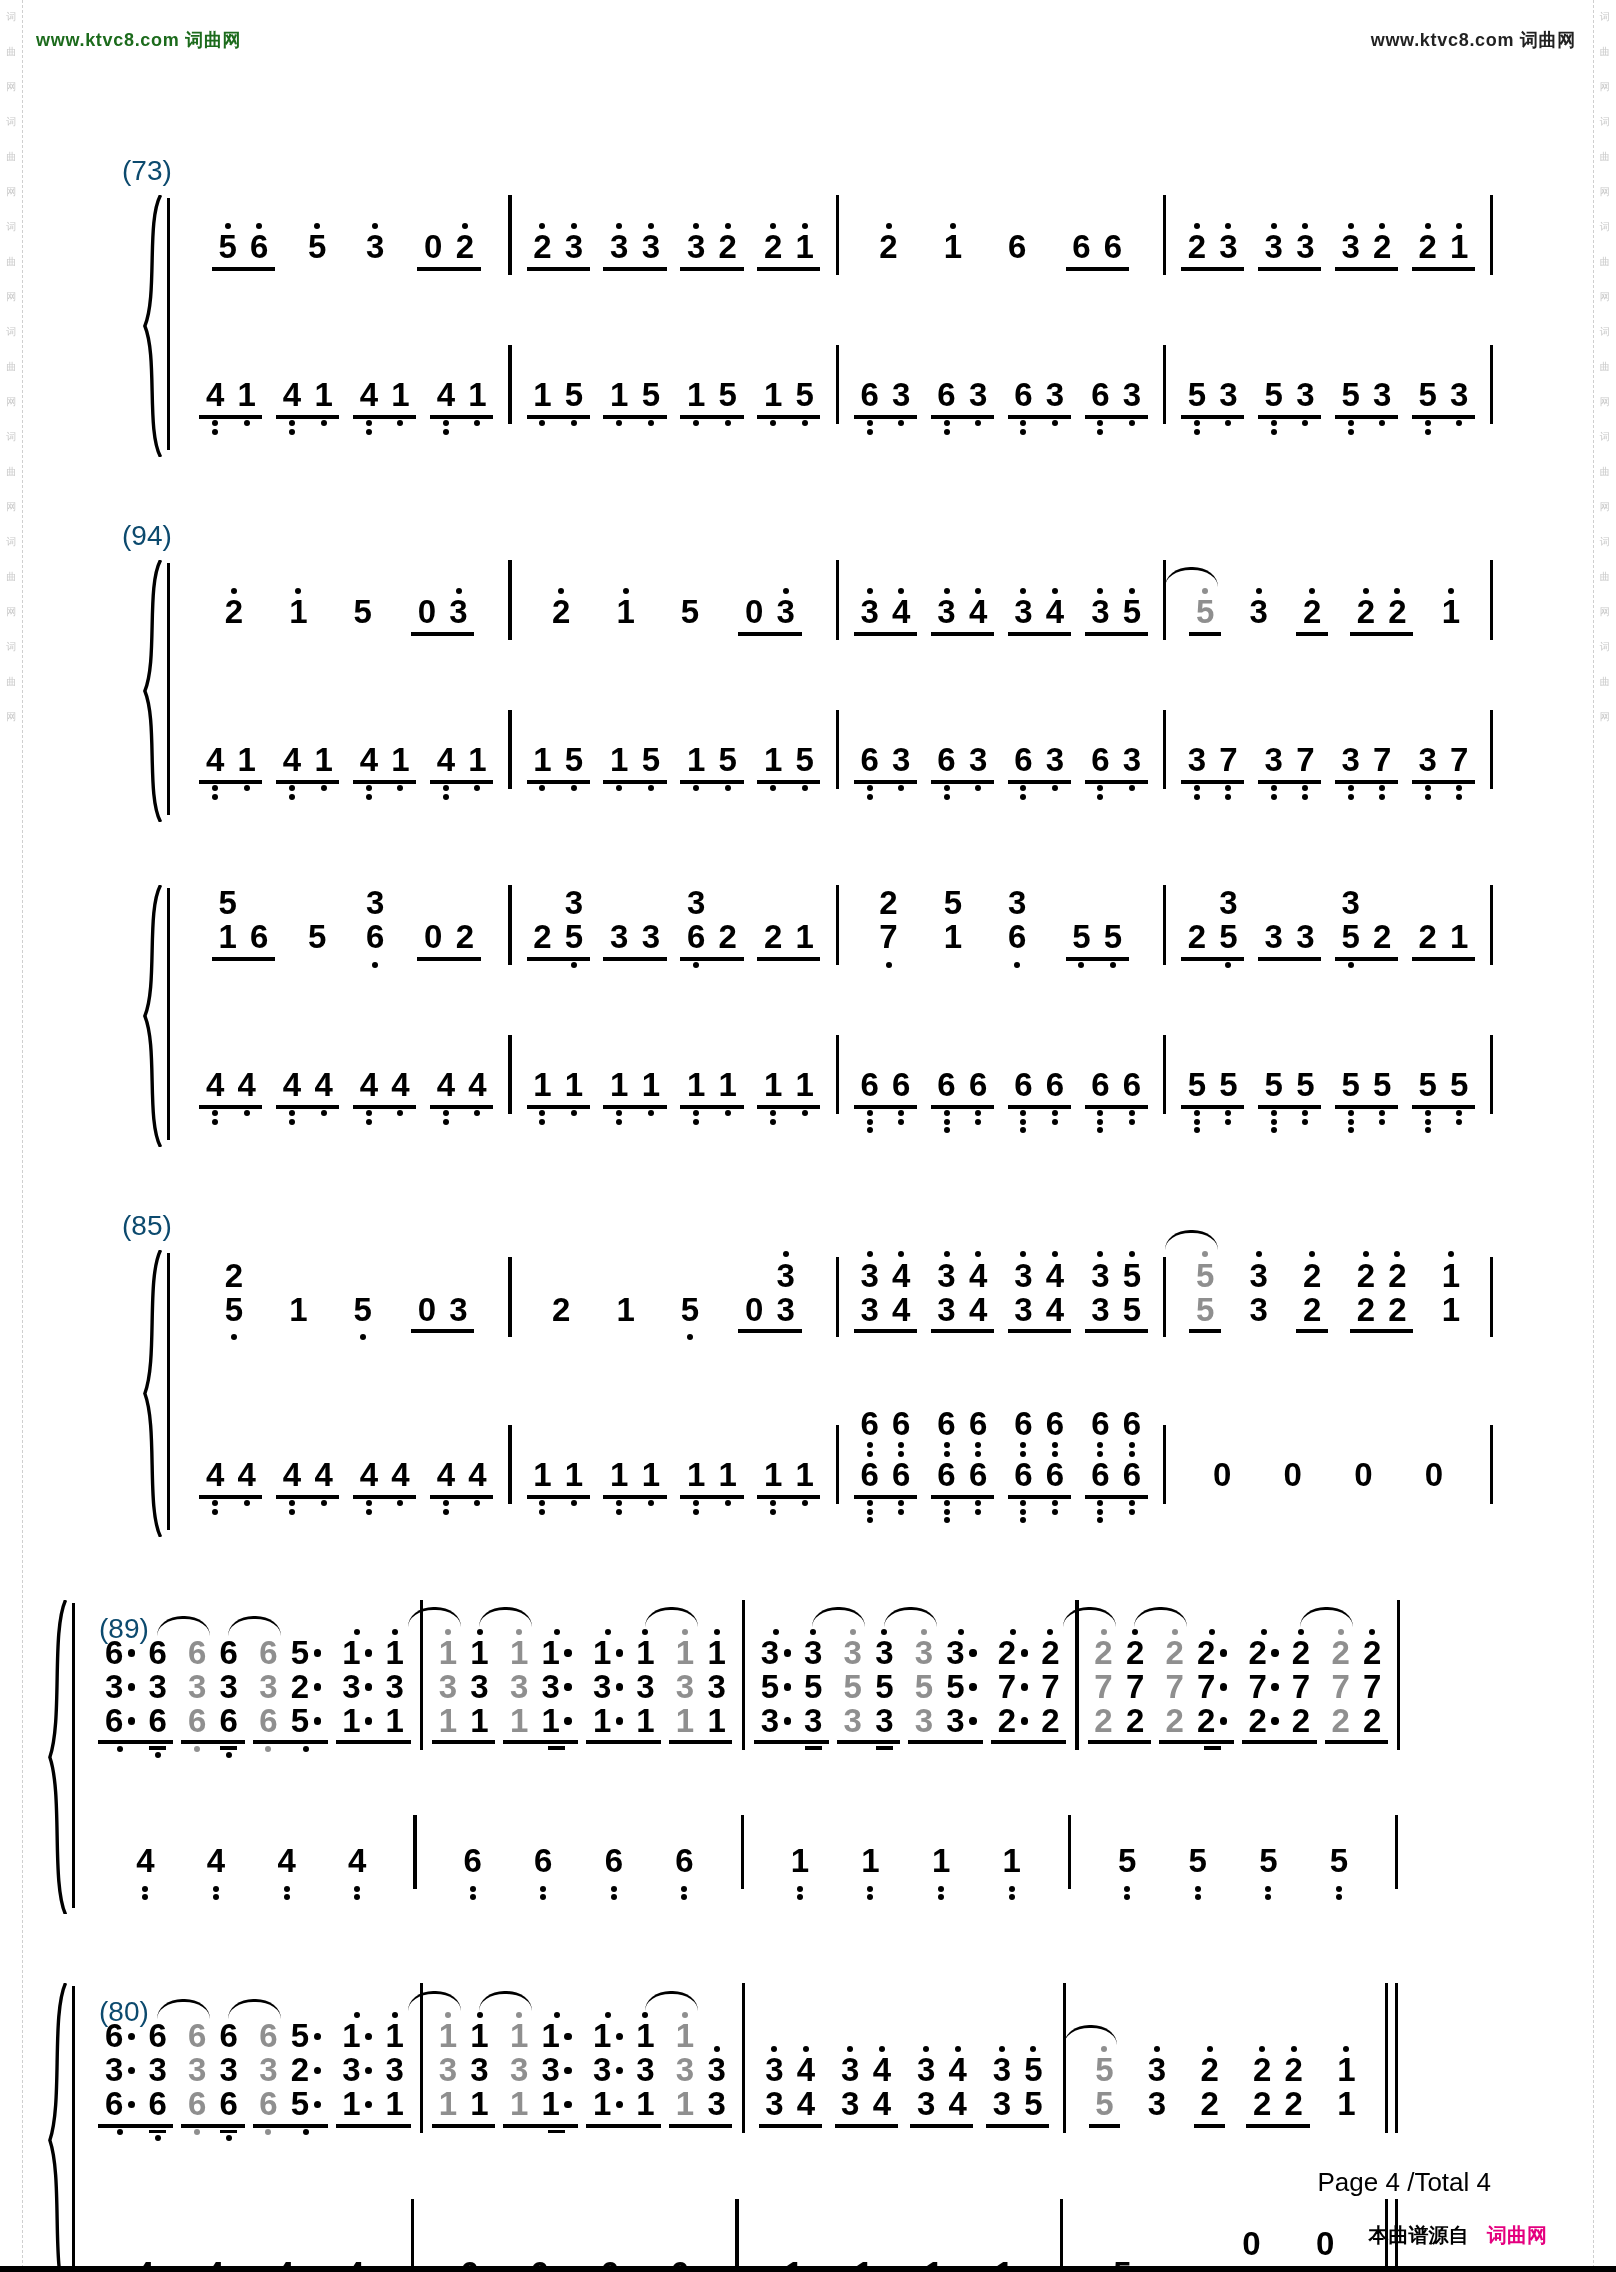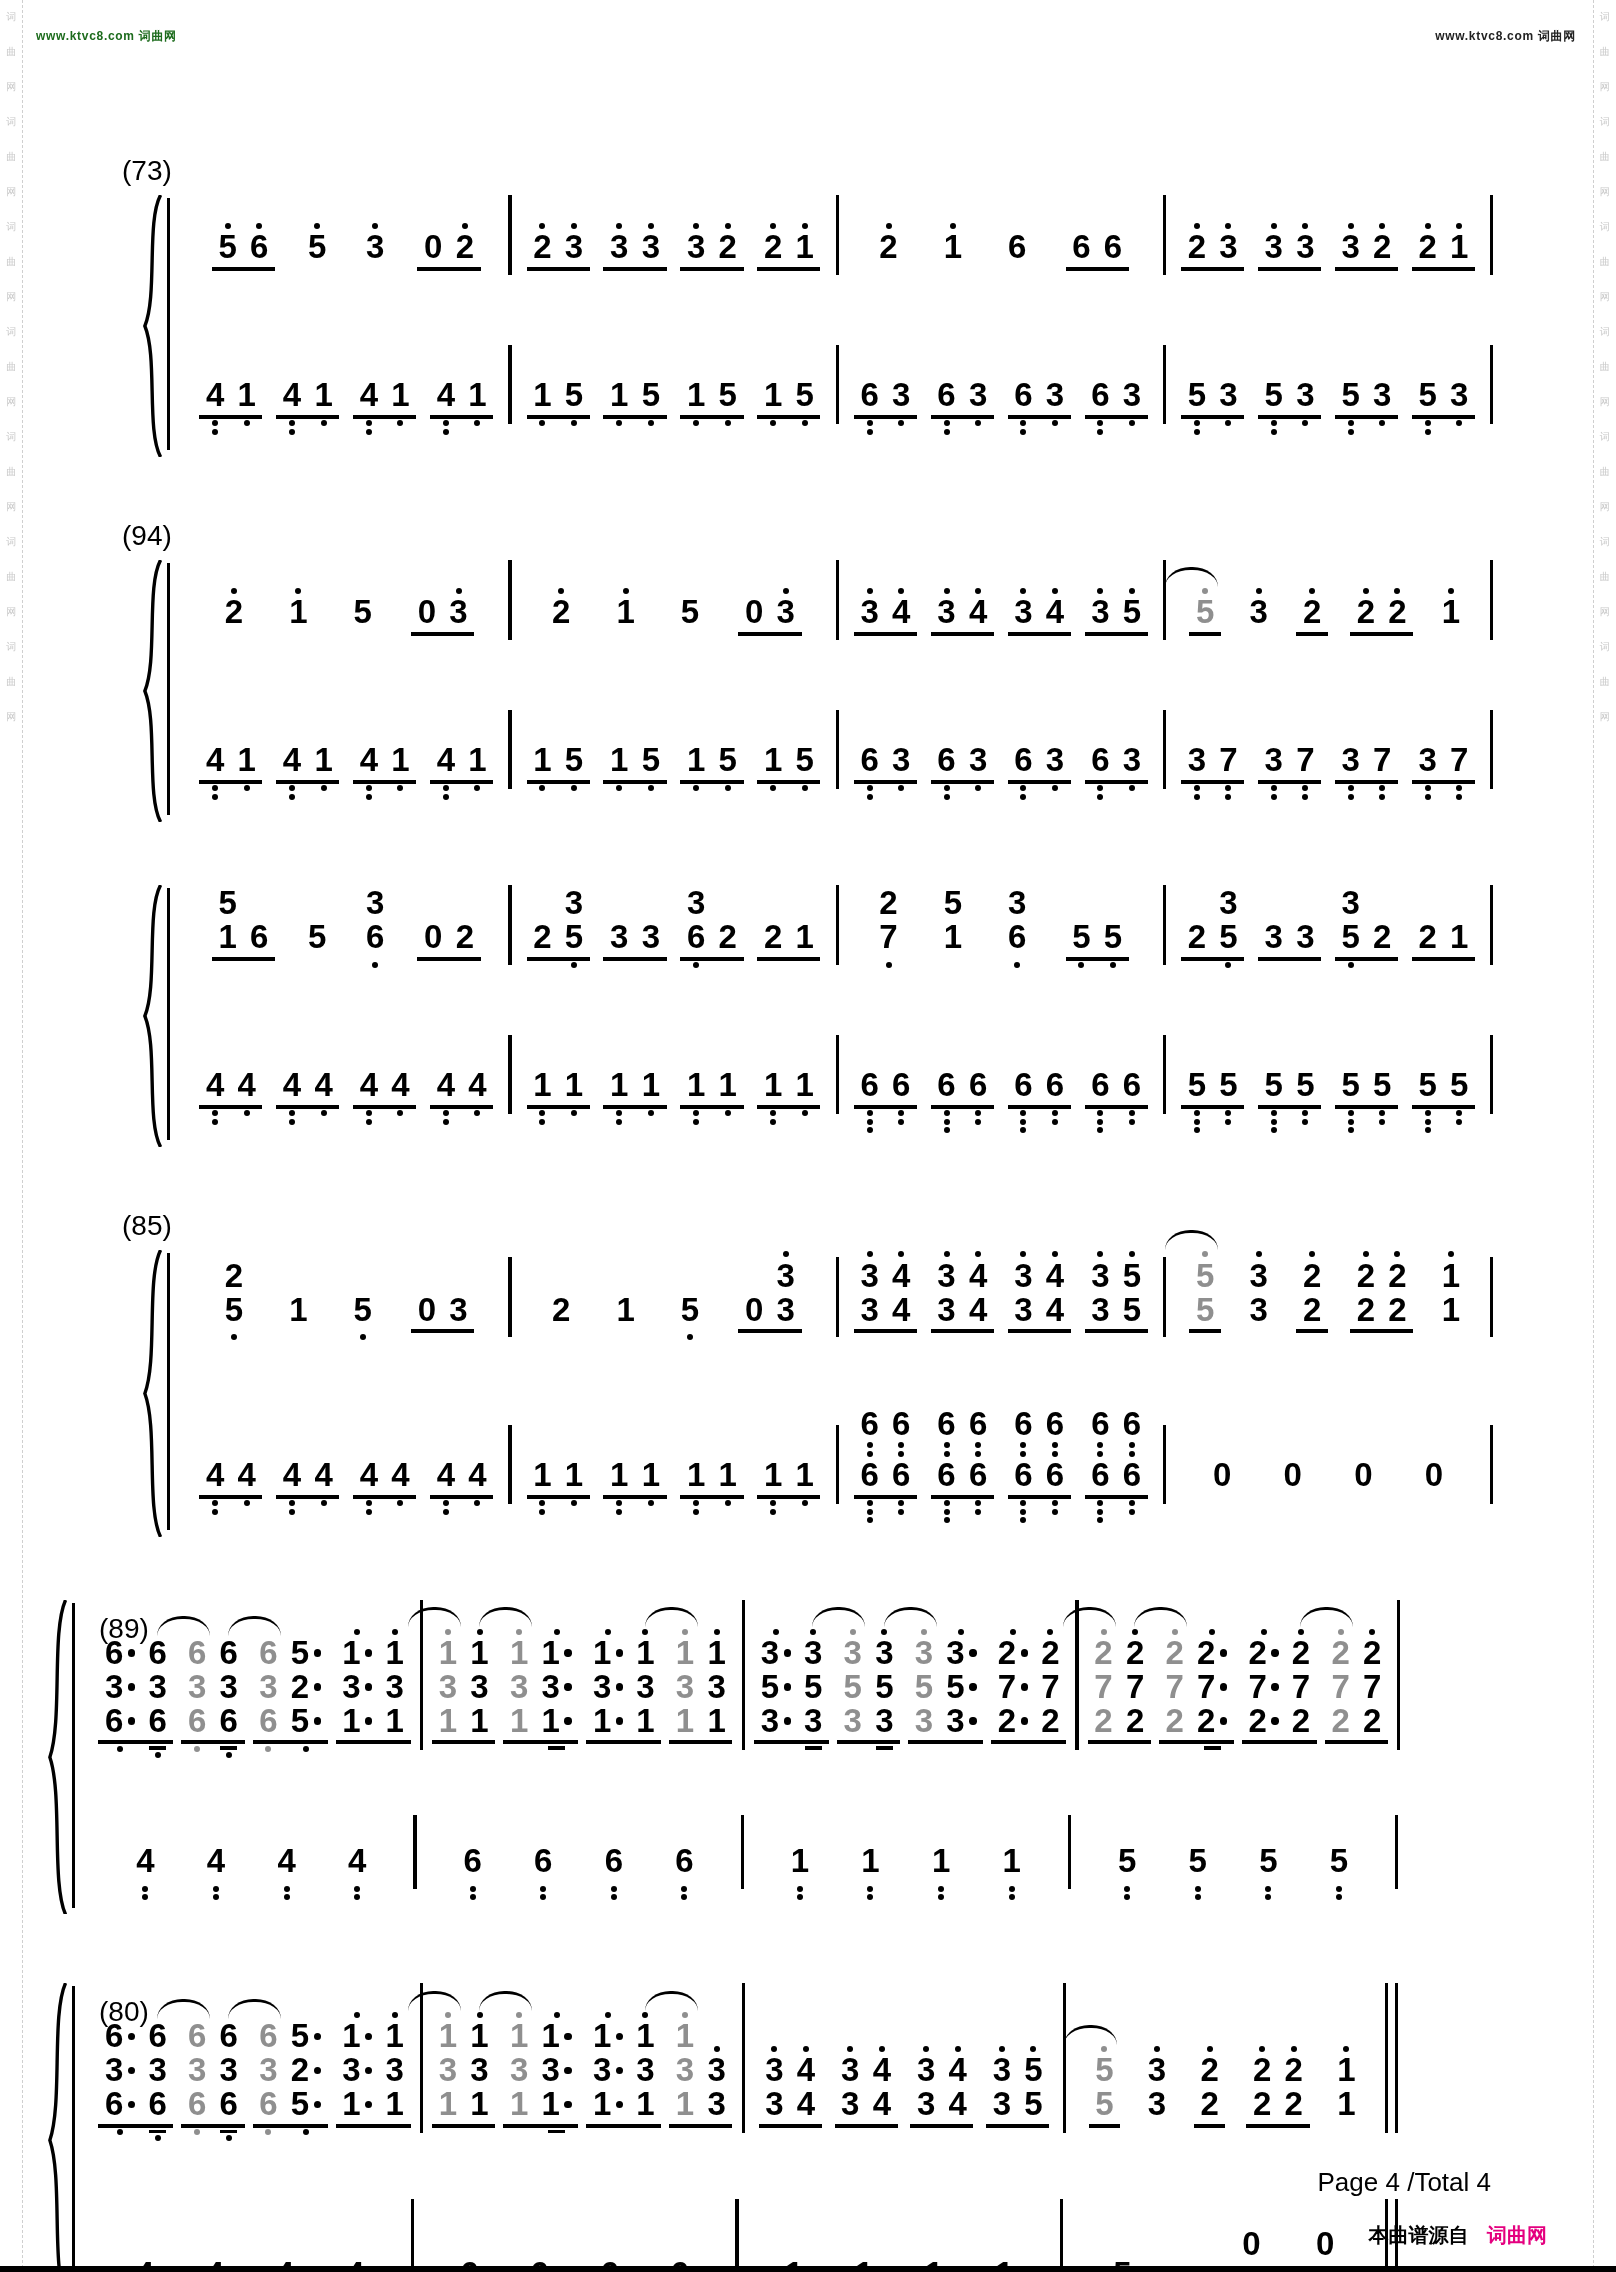--- a/index.html
+++ b/index.html
@@ -1,38 +1,38 @@
 <!DOCTYPE html>
 <html style="font-size:10.6px"><head>
 <meta charset="utf-8">
 <style>
   html,body{margin:0;padding:0;background:#e8e8e8;}
   #page{position:relative;width:1616px;height:2273px;background:#ffffff;overflow:hidden;
         font-family:"Liberation Sans",sans-serif;}
   
-  .wm{position:absolute;top:28px;font-size:12px;font-weight:700;letter-spacing:0.7px;}
+  .wm{position:absolute;top:28px;font-size:18px;font-weight:700;letter-spacing:0.7px;}
   .wm-left{left:36px;color:#1c6b1c;}
   .wm-right{right:40px;color:#222;}
   .sidecol{position:absolute;top:0;bottom:0;width:20px;display:flex;flex-direction:column;
            align-items:center;padding-top:12px;color:#c9c9c9;font-size:10px;line-height:1;}
   .sidecol span{display:block;margin-bottom:25px;}
   .sidecol-left{left:1.3px;}
   .sidecol-right{right:1.3px;}
   .sideline{position:absolute;top:0;bottom:0;border-left:1.3px dashed #cfcfcf;}
   .sideline-left{left:22.4px;}
   .sideline-right{right:22.4px;}
   .footer-page{position:absolute;right:125px;top:2167px;font-size:26px;color:#000;}
   .footer-src{position:absolute;right:69px;top:2222px;font-size:20px;font-weight:700;color:#000;}
   .footer-src .site{color:#e4007f;margin-left:18.5px;}
   .bottomstrip{position:absolute;left:0;right:0;bottom:0;height:6.6px;background:#000;}
   
   #score{position:absolute;left:0;top:155px;right:0;}
   .system{margin-bottom:63px;}
   .system.tall{position:relative;margin-bottom:69px;}
-  .syslabel{font-size:28px;color:#000000;margin:0 0 8px 122px;}
+  .syslabel{font-size:28px;color:#0c4a6e;margin:0 0 8px 122px;}
   .tall .syslabel{position:absolute;left:99px;top:13px;margin:0;}
   .sysrow{display:flex;align-items:stretch;}
   .brace{width:20px;margin-left:142px;flex:0 0 20px;}
   .tall .brace{margin-left:47px;}
   .brace svg{height:100%;width:100%;}
   .startline{width:2.6px;background:#000;margin:2.6px 17px 6.6px 5.3px;flex:0 0 2.6px;}
   .content{width:1309px;flex:0 0 1309px;display:flex;flex-direction:column;}
   
   .staffline{display:flex;align-items:flex-end;}
   .staffline.u{margin-bottom:53px;}

